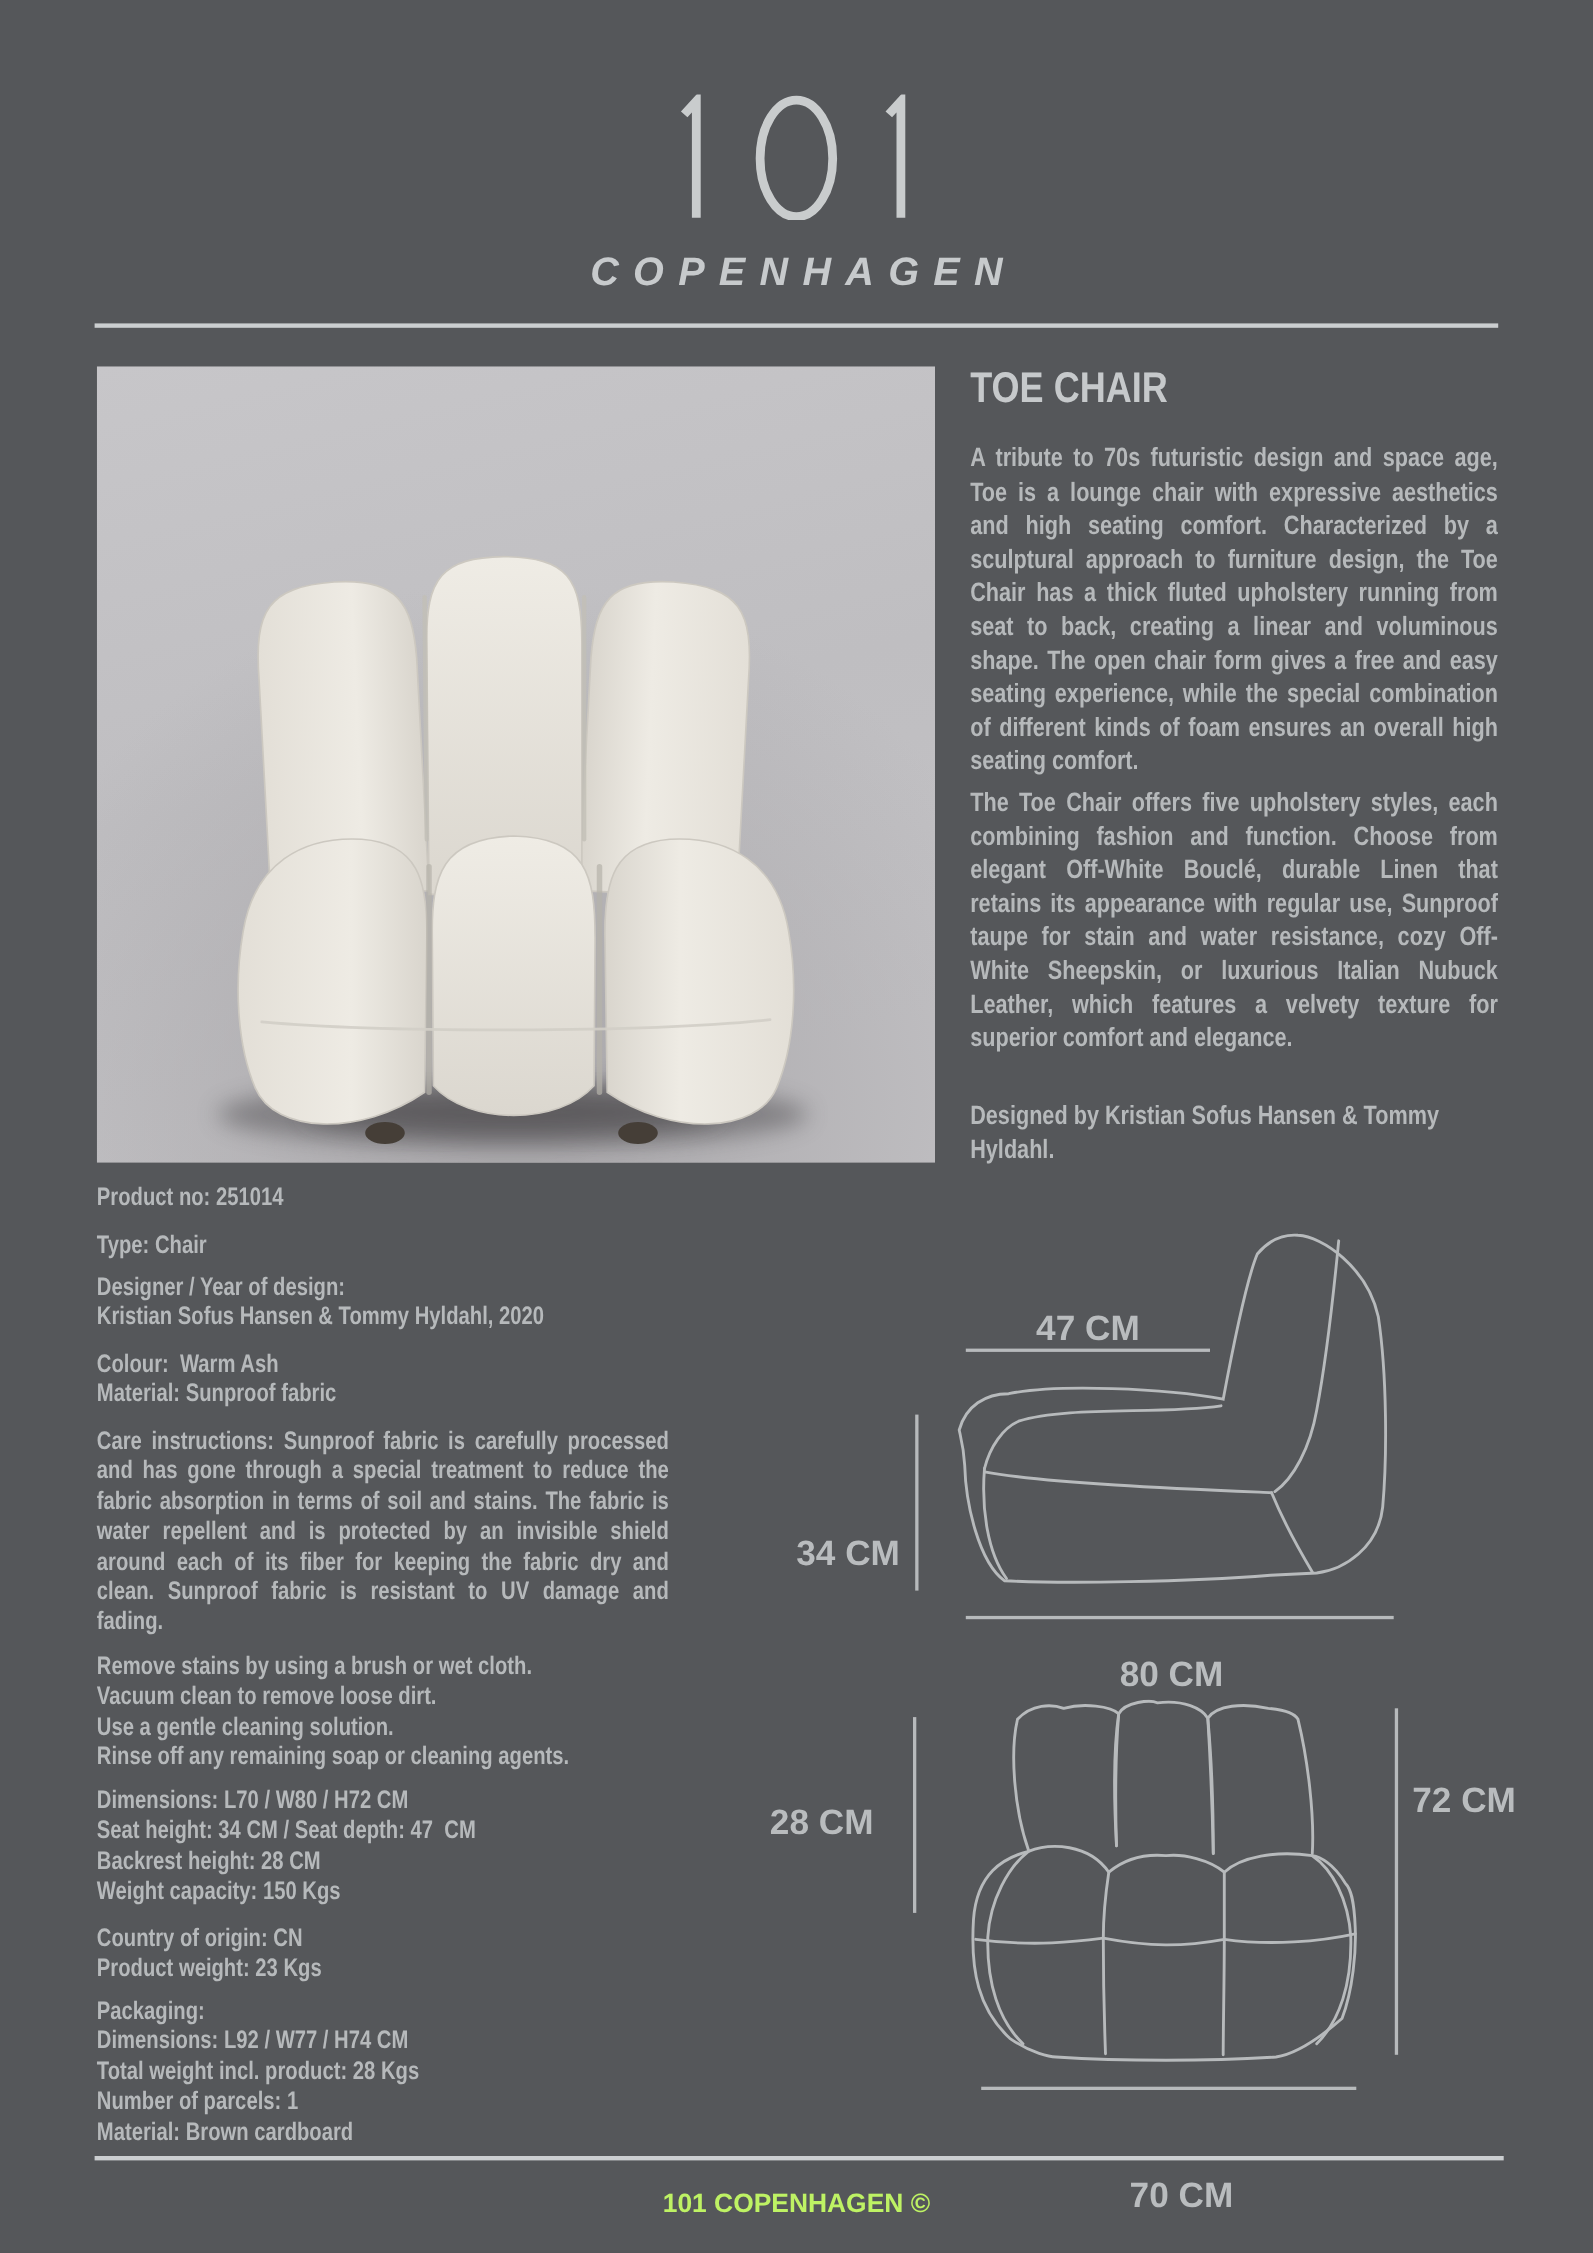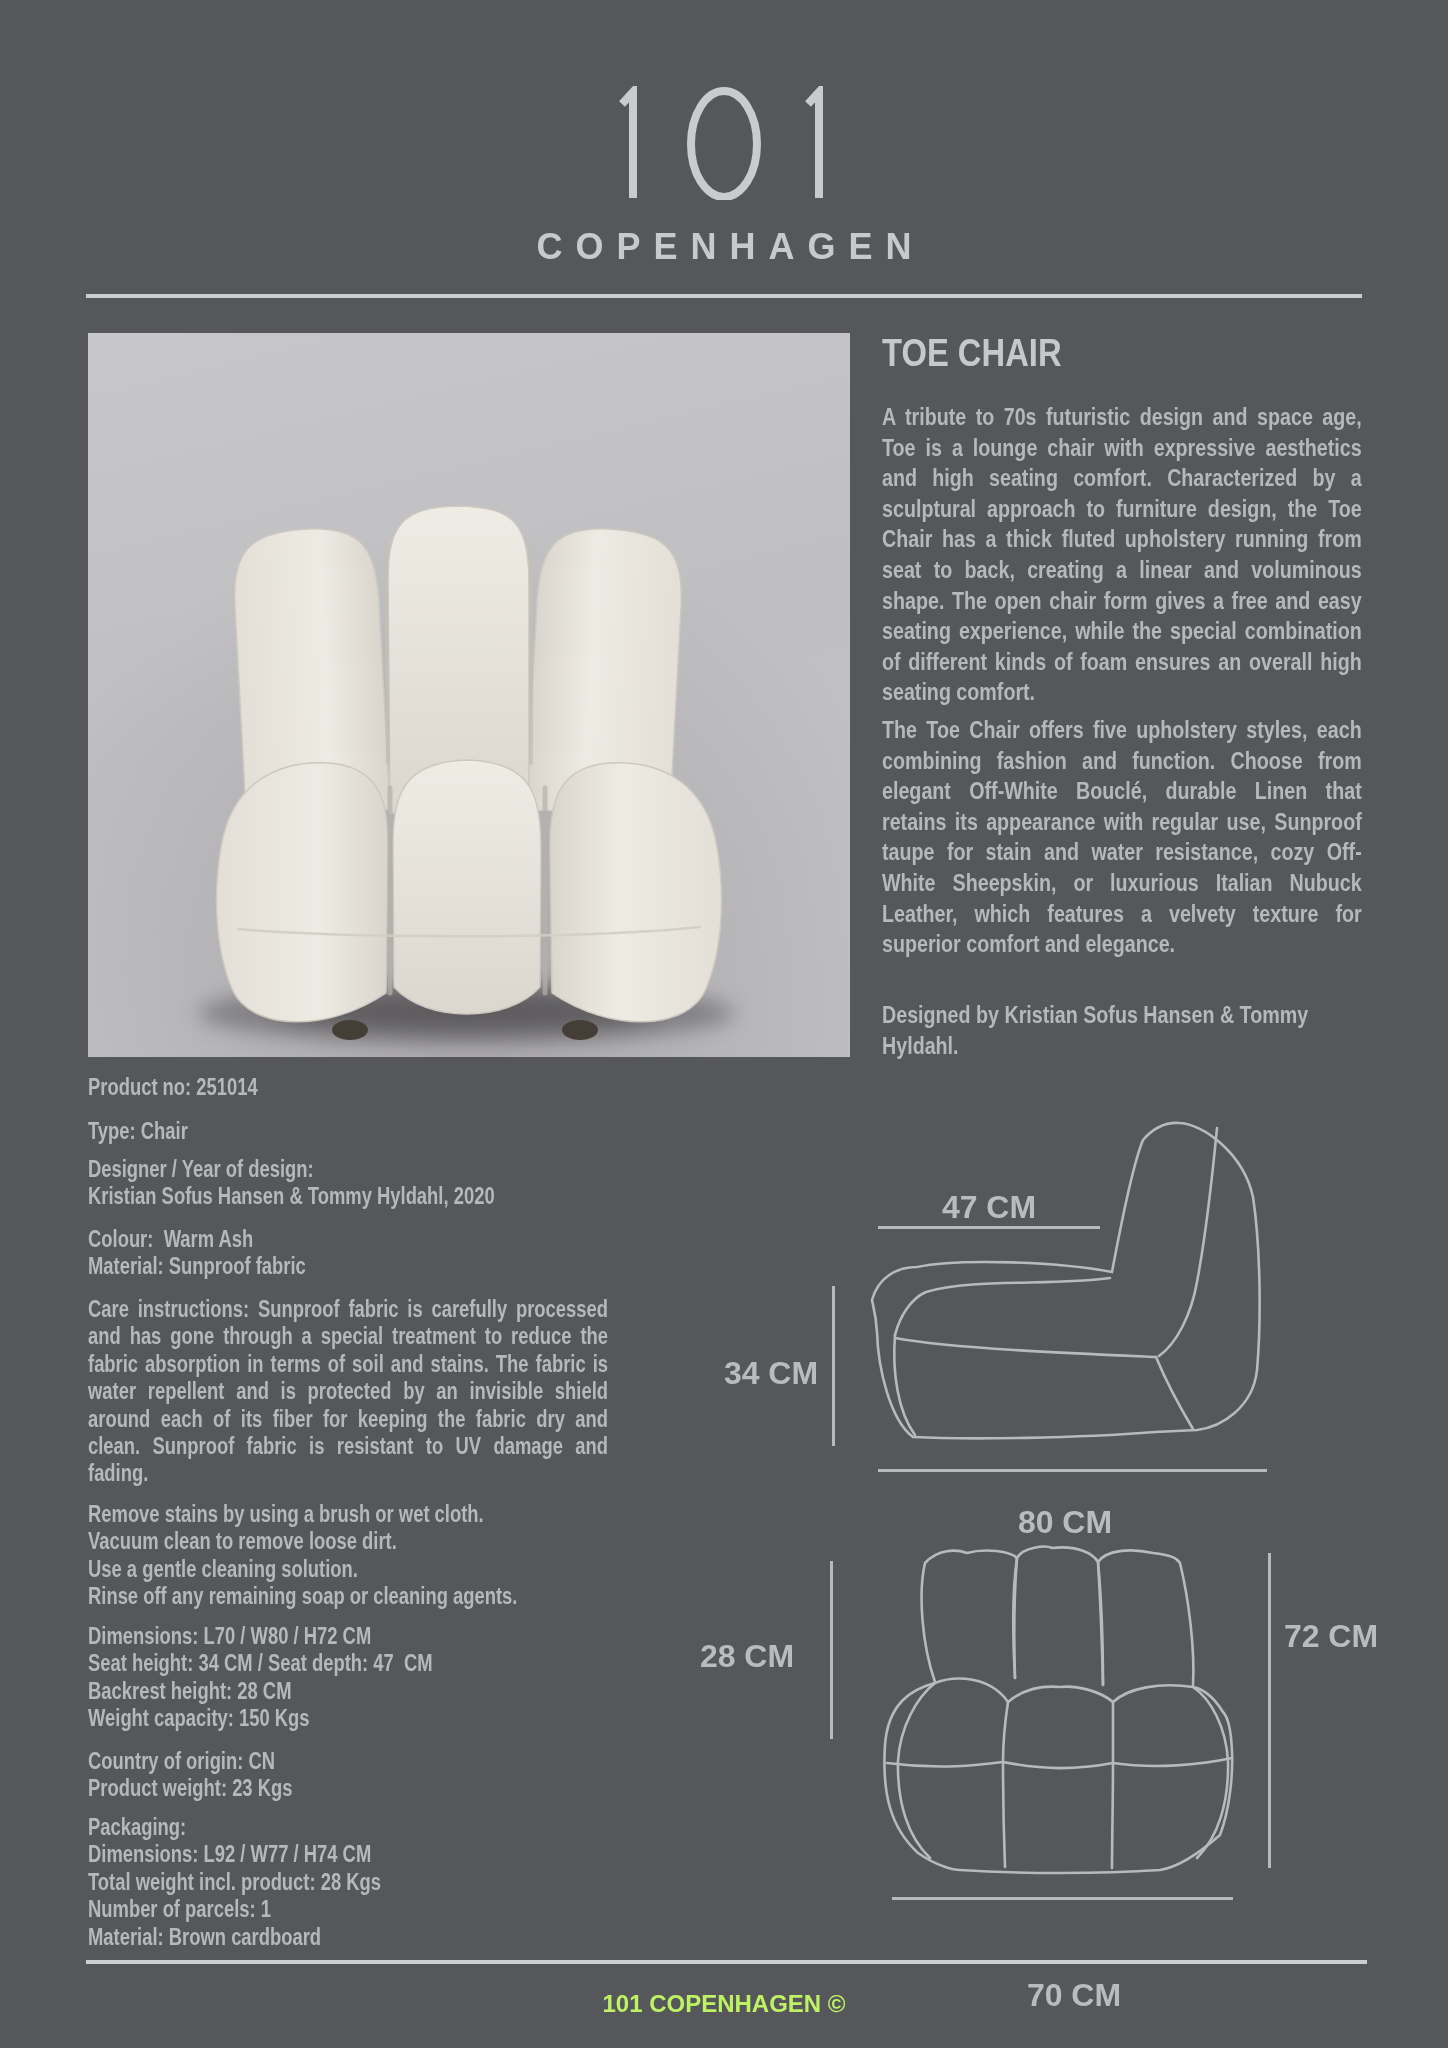--- a/index.html
+++ b/index.html
@@ -2,21 +2,21 @@
 <html><head>
 <meta charset="utf-8">
 <style>
   html,body{margin:0;padding:0;background:#55575a;}
   .page{position:relative;width:1448px;height:2048px;background:#55575a;overflow:hidden;
         font-family:"Liberation Sans","DejaVu Sans",sans-serif;color:#b9bcbe;}
 
   
   .logo-svg{position:absolute;left:619px;top:86px;}
   .logo-word{position:absolute;left:50%;top:226px;transform:translateX(-50%);
-             font-size:36px;font-weight:700;letter-spacing:13px;color:#c7cacc;white-space:nowrap;padding-left:13px;}
+             font-size:36px;font-weight:700;letter-spacing:13px;color:#c7cacc;white-space:nowrap;padding-left:13px;font-style:italic;}
   .rule{position:absolute;background:#cbced0;height:4px;}
   .rule-top{left:86px;top:294px;width:1276px;}
   .rule-bottom{left:86px;top:1960px;width:1281px;}
 
   
   .photo{position:absolute;left:88px;top:333px;width:762px;height:724px;}
 
   
   .product-title{position:absolute;left:882px;top:331px;font-size:39px;font-weight:700;color:#c6c9cb;
                  transform:scaleX(.84);transform-origin:0 0;white-space:nowrap;}
@@ -170,21 +170,21 @@
       <path d="M357 8 C352 60 344 125 337 162 C331 196 316 224 299 236"></path>
       <path d="M250 158 C195 166 110 158 66 172 C52 178 40 195 35 215"></path>
       <path d="M35 218 C95 229 225 234 296 237"></path>
       <path d="M296 237 C308 266 324 294 333 309"></path>
       <path d="M35 215 C32 252 38 292 55 315"></path>
     </g>
   </svg>
   <div class="dimline" style="left:878px;top:1226px;width:222px;height:3px"></div>
   <div class="dimlabel" style="left:989px;top:1189px">47 CM</div>
   <div class="dimline" style="left:832px;top:1286px;width:3px;height:160px"></div>
-  <div class="dimlabel" style="left:771px;top:1355px">34 CM</div>
+  <div class="dimlabel" style="left:771px;top:1394px">34 CM</div>
   <div class="dimline" style="left:878px;top:1469px;width:389px;height:3px"></div>
   <div class="dimlabel" style="left:1065px;top:1504px">80 CM</div>
 
   <svg class="diag" style="left:860px;top:1545px" width="440" height="400" viewBox="0 0 440 400">
     <g fill="none" stroke="#b7babc" stroke-width="2.6" stroke-linecap="round">
       <path d="M75 137 C62 100 58 48 65 18 C78 4 96 4 107 8 C125 3 150 6 157 13 C154 50 154 100 155 133"></path>
       <path d="M155 133 C152 80 153 40 157 13 C163 2 186 0 192 3 C216 0 233 8 238 17 C242 60 243 100 243 140"></path>
       <path d="M243 140 C242 95 240 50 238 17 C246 5 270 3 293 8 C311 10 317 13 320 18 C329 55 335 105 333 140"></path>
       <path d="M75 138 C52 144 28 158 25 200 C22 248 30 282 58 308 C78 322 95 325 100 325 C160 329 240 329 300 325 C320 322 344 304 360 290 C370 264 373 228 372 207 C371 182 368 172 363 167 C352 149 340 143 333 142 C300 137 268 143 253 157 C240 146 216 140 200 142 C178 140 160 147 148 157 C130 131 95 130 75 138 Z"></path>
       <path d="M148 157 C143 190 143 208 143 217 C143 255 144 295 145 322"></path>

